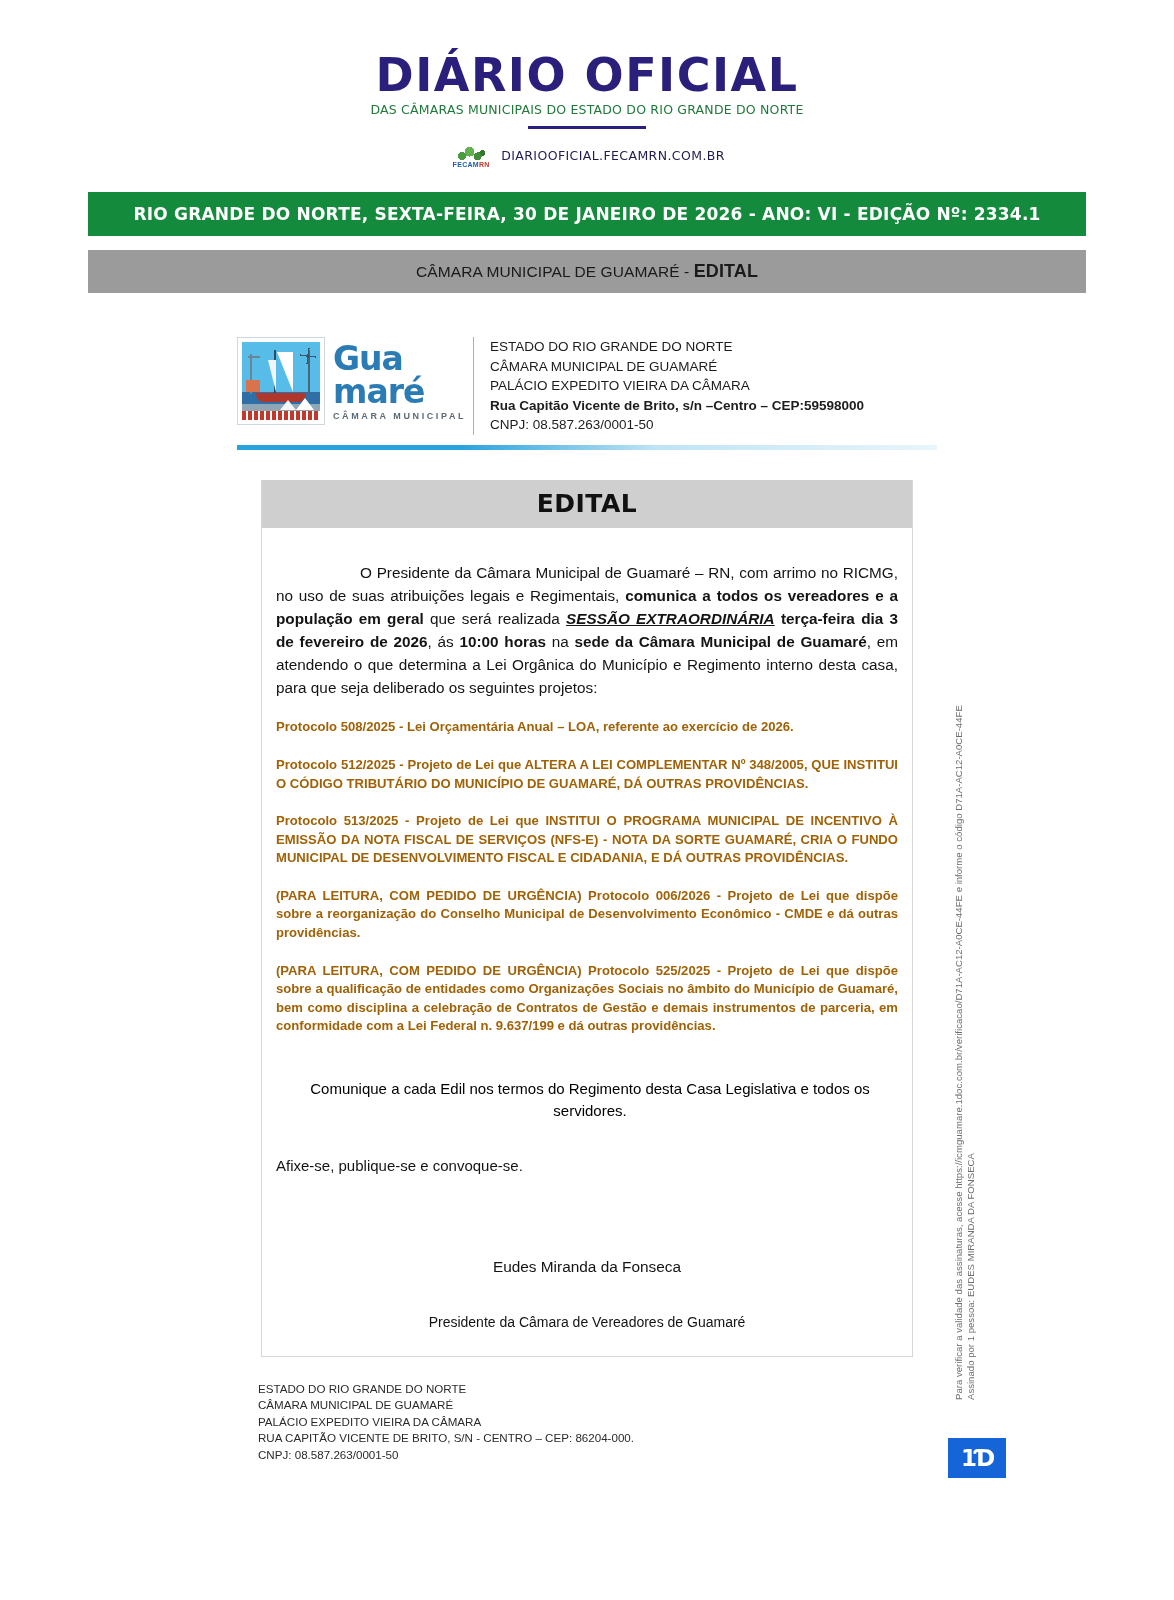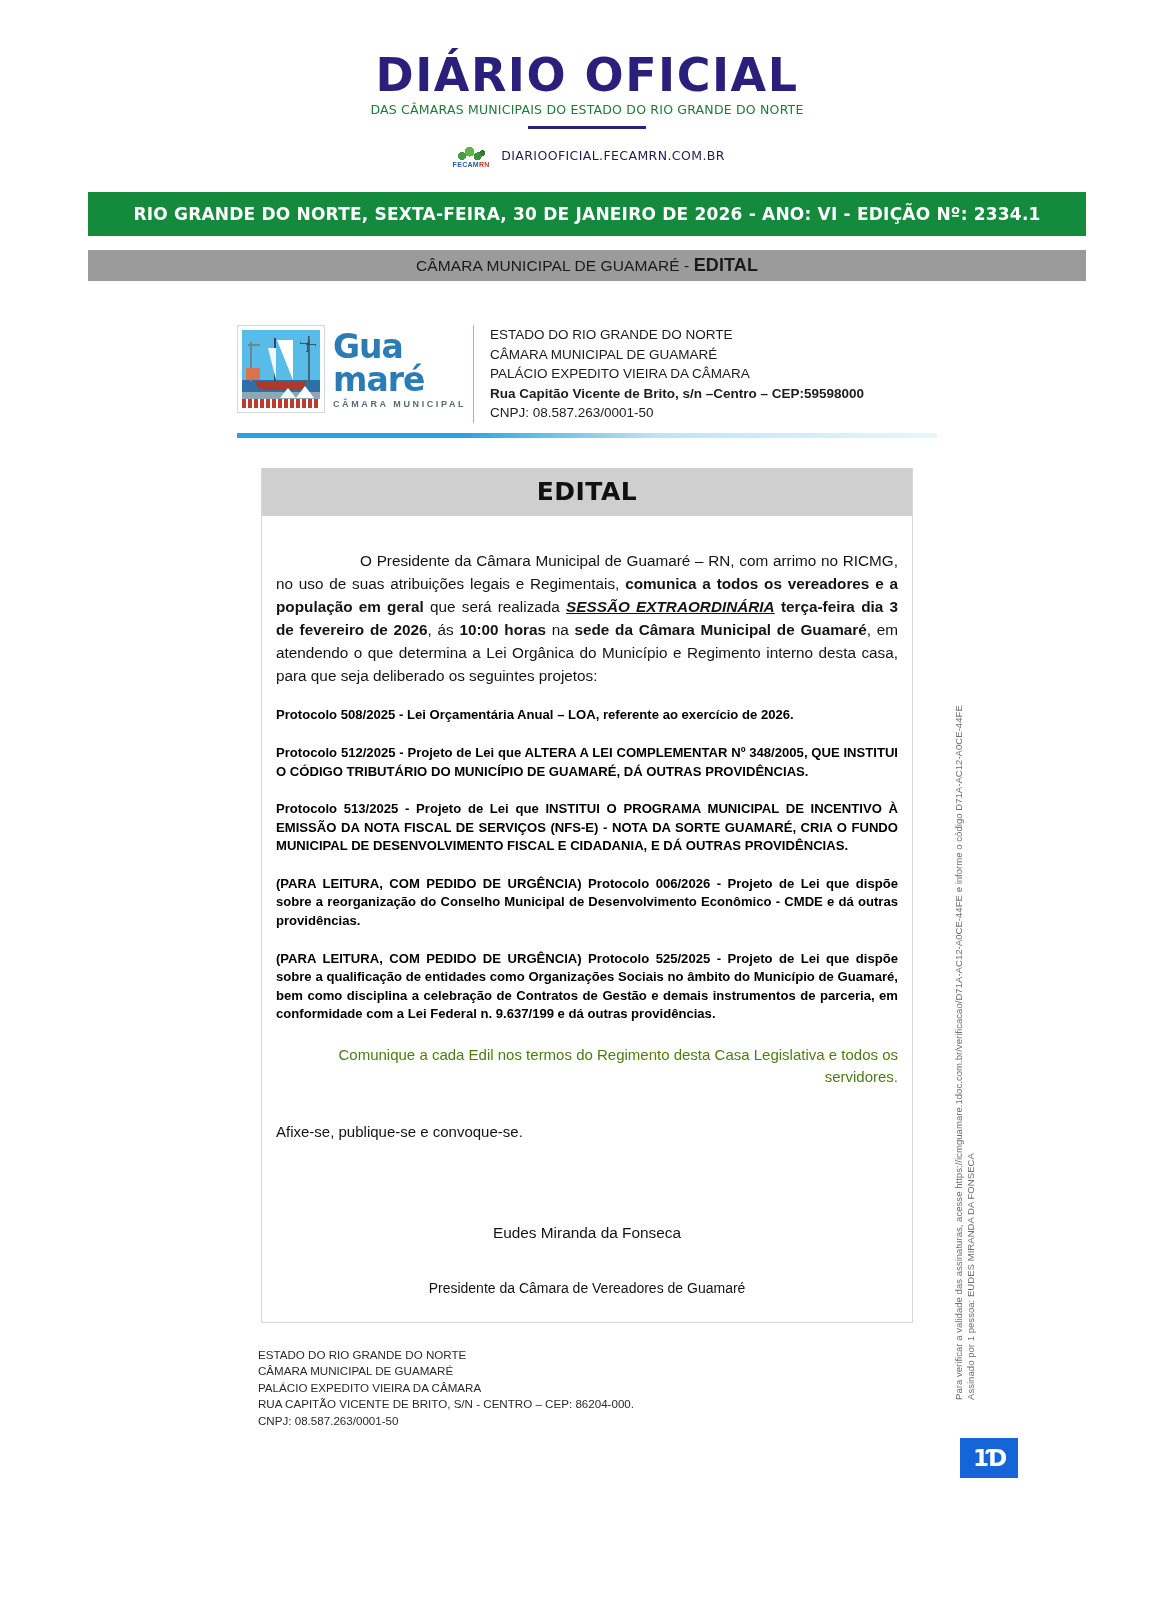--- a/index.html
+++ b/index.html
@@ -74,21 +74,21 @@
     font-size:17px;
     letter-spacing:.2px;
     padding:12px 10px;
   }
   .grey-bar{
     margin:14px 88px 0 88px;
     background:#9b9b9b;
     color:#1a1a1a;
     text-align:center;
     font-size:15.5px;
-    padding:5px 10px;
+    padding:11px 10px;
     letter-spacing:.1px;
   }
   .grey-bar b{font-size:18px;font-weight:bold;}
   
   .letterhead{
     margin:44px 0 0 0;
     display:flex;justify-content:center;
   }
   .lh-inner{width:700px;display:flex;align-items:flex-start;}
   .logo-wrap{width:230px;display:flex;align-items:center;gap:8px;}
@@ -151,26 +151,26 @@
   }
   .card-body{padding:34px 14px 26px 14px;}
   .lead{
     font-size:15.3px;line-height:1.5;color:#141414;
     text-align:justify;text-indent:84px;
     margin:0 0 6px 0;
   }
   .lead b{font-weight:bold;}
   .lead .ui{font-weight:bold;font-style:italic;text-decoration:underline;}
   .prot{
-    font-size:13.1px;font-weight:bold;line-height:1.42;color:#000000;
+    font-size:13.1px;font-weight:bold;line-height:1.42;color:#a16207;
     text-align:justify;margin:19px 0 0 0;
   }
   .closing{
-    font-size:15px;line-height:1.5;color:#4d7c0f;
-    margin:20px 0 0 6px;text-align:right;
+    font-size:15px;line-height:1.5;color:#000000;
+    margin:42px 0 0 6px;text-align:center;
   }
   .closing2{font-size:15px;color:#141414;margin:34px 0 0 0;}
   .sig{
     text-align:center;font-size:15.4px;color:#141414;margin-top:84px;
   }
   .sig2{text-align:center;font-size:14px;color:#141414;margin-top:38px;}
   
   .footer{
     margin:24px 0 0 258px;
     font-size:11.6px;line-height:1.42;color:#2a2a2a;
@@ -185,21 +185,21 @@
     position:absolute;bottom:0;left:0;
     transform-origin:left bottom;
     transform:rotate(-90deg);
     white-space:nowrap;
     font-size:9.6px;color:#6e6e6e;
     font-family:"Liberation Sans", sans-serif;
   }
   .side .l1{left:22px;}
   .side .l2{left:10px;}
   .doclogo{
-    position:absolute;right:156px;bottom:122px;
+    position:absolute;right:168px;bottom:122px;
     width:58px;height:40px;background:#1565d8;
     display:flex;align-items:center;justify-content:center;
   }
   .doclogo .g{
     color:#ffffff;font-family:"DejaVu Sans", sans-serif;
     font-weight:bold;font-size:23px;letter-spacing:-2px;
   }
 </style>
 </head>
 <body>

